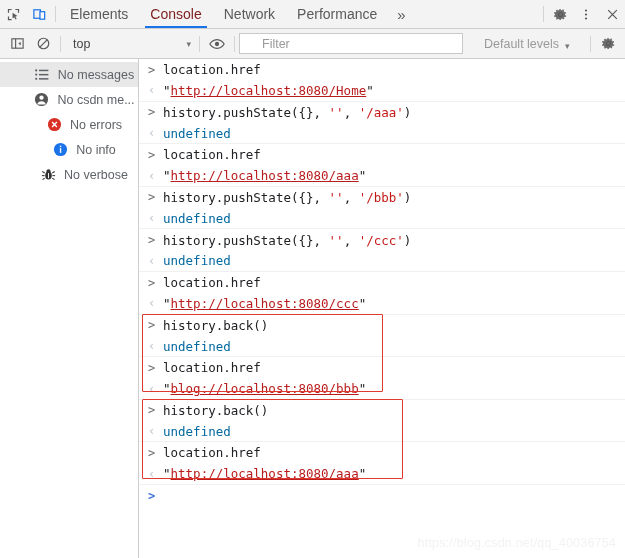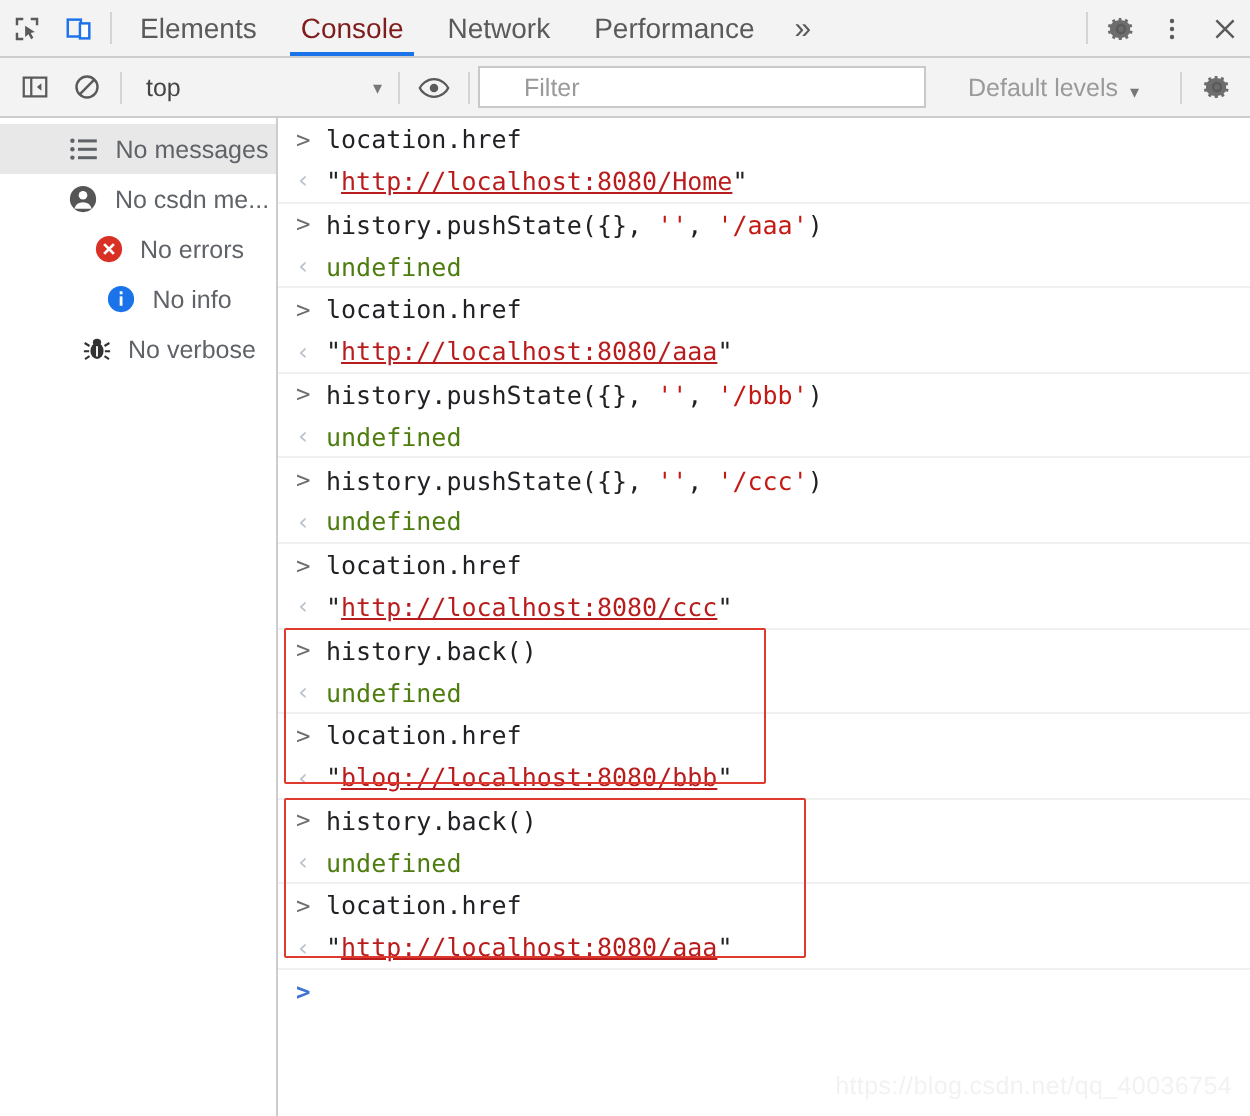--- a/index.html
+++ b/index.html
@@ -133,21 +133,21 @@
   .row.sep{border-bottom:1px solid #f0f0f0;}
   .marker{
     width:15px;flex:0 0 15px;
     font-family:"DejaVu Sans Mono", monospace;
     font-size:12px;
   }
   .marker.in{color:#6e6e6e;}
   .marker.out{color:#b9c2cc;}
   .code{color:#202124;white-space:pre;}
   .str{color:#c41a16;}
-  .undef{color:#4d7c0f;}
+  .undef{color:#0369a1;}
   .urlval{color:#202124;white-space:pre;}
   .urlval a{color:#b91c1c;text-decoration:underline;}
   .prompt-row .marker.in{color:#3f72d7;font-weight:bold;}
   
   .hl{
     position:absolute;
     border:1.6px solid #e03a2f;
     box-sizing:border-box;
     pointer-events:none;
     border-radius:1px;

